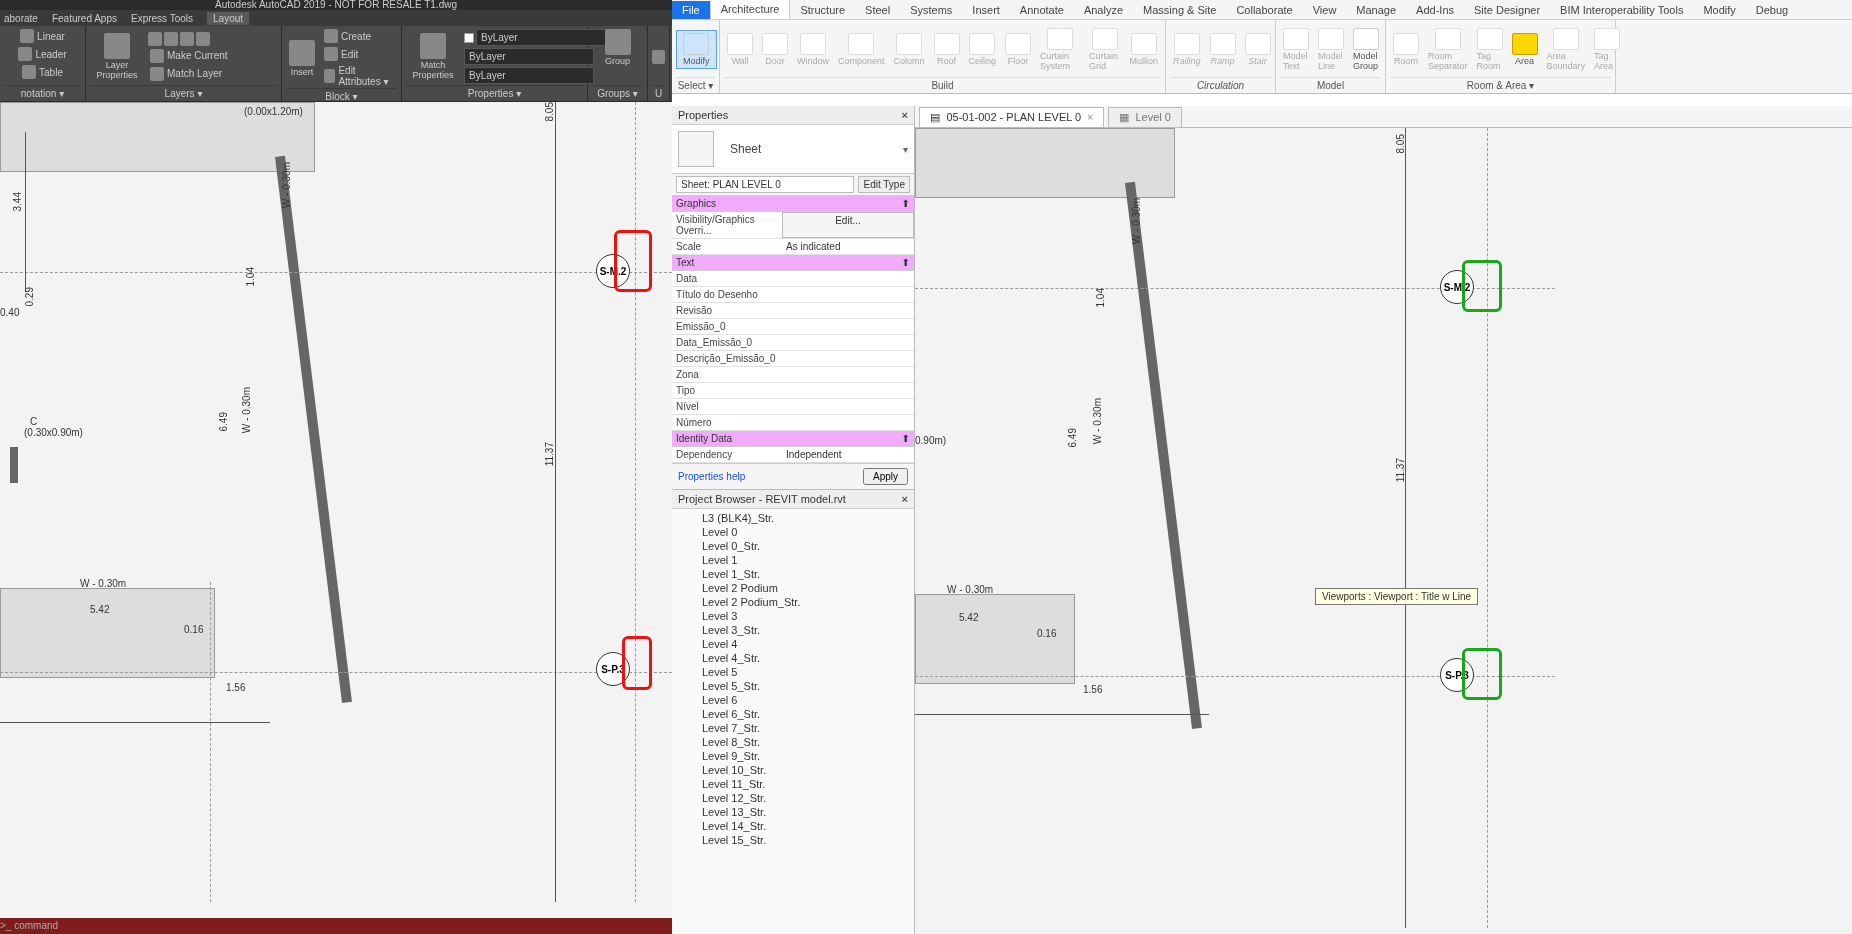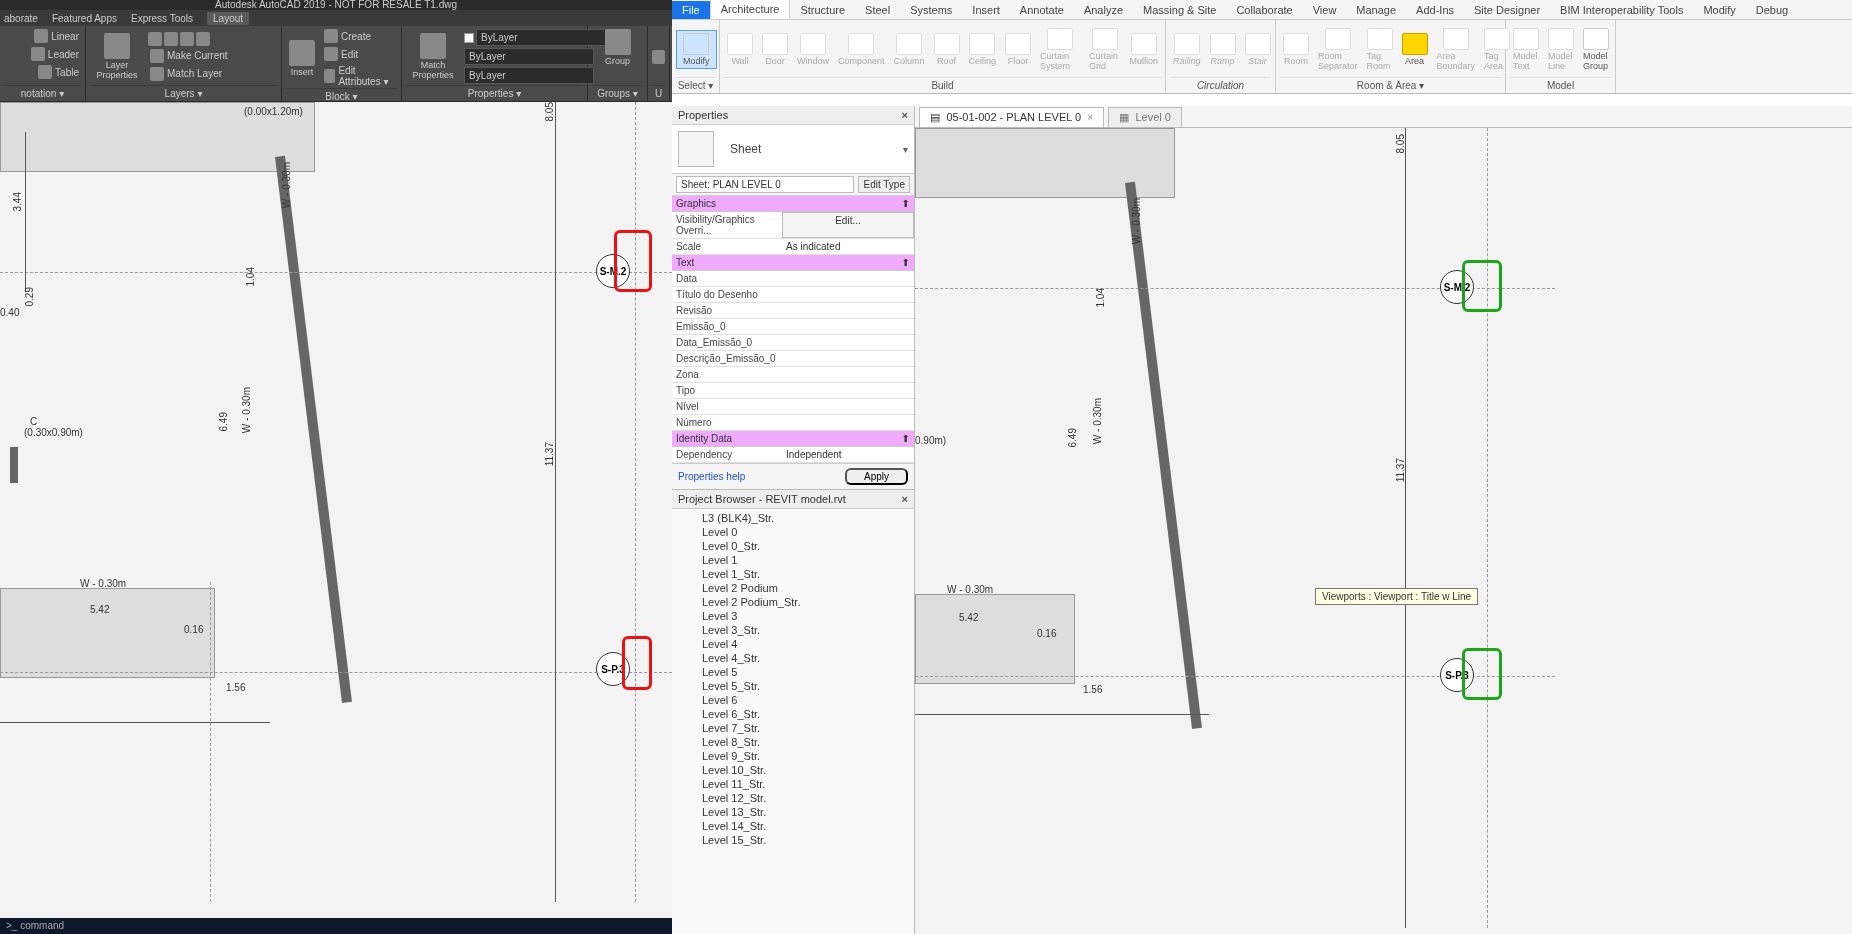--- a/index.html
+++ b/index.html
@@ -16,21 +16,21 @@
 .ac-panel-body { flex: 1; display: flex; align-items: center; gap: 4px; }
 .ac-panel-title { font-size: 10px; color: #ccc; text-align: center; padding: 2px 0; border-top: 1px solid #3a3a3a; }
 .ac-btn { display: flex; flex-direction: column; align-items: center; gap: 1px; color: #ccc; font-size: 9px; cursor: pointer; padding: 1px 3px; }
 .ac-btn-row { display: flex; align-items: center; gap: 3px; color: #ccc; font-size: 10px; cursor: pointer; padding: 1px 2px; }
 .ac-icon { width: 14px; height: 14px; background: #888; border-radius: 2px; display:inline-block; }
 .ac-icon-lg { width: 26px; height: 26px; background: #888; border-radius: 2px; }
 .ac-swatch { width: 10px; height: 10px; background: #fff; border: 1px solid #999; display:inline-block; }
 .ac-combo { background: #2b2b2b; color: #ccc; font-size: 10px; padding: 2px 4px; width: 130px; border: 1px solid #555; }
 
 .ac-canvas { position: absolute; top: 102px; left: 0; right: 0; bottom: 16px; background: #f3f3f3; overflow: hidden; }
-.ac-cmdline { position: absolute; bottom: 0; left: 0; right: 0; height: 16px; background: #0f172a; color: #aaa; font-size: 10px; padding-left: 6px; line-height: 16px; }
+.ac-cmdline { position: absolute; bottom: 0; left: 0; right: 0; height: 16px; background: #7f1d1d; color: #aaa; font-size: 10px; line-height: 16px; }
 
 
 .grid-h { position:absolute; height:0; border-top:1px dashed #999; }
 .grid-v { position:absolute; width:0; border-left:1px dashed #999; }
 .wall { position:absolute; background:#666; }
 .thin-line { position:absolute; background:#555; }
 .slab { position:absolute; background:#ddd; border:1px solid #999; }
 .dim-txt { position:absolute; font-size:10px; color:#333; }
 .dim-txt-v { writing-mode: vertical-rl; transform: rotate(180deg); }
 .grid-bubble { position:absolute; width:34px; height:34px; border:1px solid #333; border-radius:50%; background:#fff; display:flex; align-items:center; justify-content:center; font-size:10px; font-weight:bold; }
@@ -68,21 +68,21 @@
 .rv-instancebar { display:flex; align-items:center; gap:4px; padding:2px 4px; background:#f5f5f5; border-bottom:1px solid #ccc; }
 .rv-instancebar .combo { flex:1; background:#fff; border:1px solid #bbb; font-size:10px; padding:2px 4px; }
 .rv-instancebar .edittype { font-size:10px; color:#333; cursor:pointer; padding:2px 4px; border:1px solid #bbb; background:#eee; }
 .rv-prop-group { background:#f0abfc; font-size:10px; padding:2px 4px; border-bottom:1px solid #ccc; display:flex; justify-content:space-between; }
 .rv-prop-row { display:flex; border-bottom:1px solid #e0e0e0; font-size:10px; background:#fff; }
 .rv-prop-row .k { width:110px; padding:2px 4px; color:#444; }
 .rv-prop-row .v { flex:1; padding:2px 4px; color:#333; background:#fff; }
 .rv-prop-row .v.btn { text-align:center; border:1px solid #bbb; background:#f5f5f5; cursor:pointer; }
 .rv-prop-footer { display:flex; justify-content:space-between; align-items:center; padding:4px 6px; background:#f5f5f5; border-top:1px solid #ccc; }
 .rv-prop-footer a { color:#1a4fd6; font-size:10px; cursor:pointer; }
-.rv-prop-footer button { font-size:10px; padding:1px 17px;border-radius:6px; }
+.rv-prop-footer button { font-size:10px; padding:1px 8px; }
 
 .rv-browser { flex:1; overflow:hidden; border-top:1px solid #bbb; }
 .rv-tree { padding:2px 0 2px 30px; font-size:11px; color:#333; }
 .rv-tree div { padding:1px 0; cursor:pointer; white-space:nowrap; }
 
 .rv-viewarea { flex:1; position:relative; background:#fff; }
 .rv-viewtabs { height:22px; border-bottom:1px solid #bbb; display:flex; align-items:center; background:#f5f5f5; font-size:11px; }
 .rv-viewtab { padding:3px 10px; border:1px solid #bbb; border-bottom:none; margin-left:4px; background:#fff; display:flex; gap:6px; align-items:center; cursor:pointer; color:#333; }
 .rv-viewtab.inactive { background:#eee; color:#777; }
 .rv-viewtab .tabx { font-size:10px; color:#888; cursor:pointer; }
@@ -98,21 +98,21 @@
   <div class="ac-menubar">
     <span>aborate</span>
     <span>Featured Apps</span>
     <span>Express Tools</span>
     <span class="active">Layout</span>
   </div>
 
   <div class="ac-ribbon">
 
     <div class="ac-panel" style="width:86px;">
-      <div class="ac-panel-body" style="flex-direction:column; align-items:flex-end; gap:2px;">
+      <div class="ac-panel-body" style="flex-direction:column; align-items:center; gap:2px;">
         <div class="ac-btn-row">
             <span class="ac-icon"></span>
             <span>Linear</span>
           </div>
         <div class="ac-btn-row">
             <span class="ac-icon"></span>
             <span>Leader</span>
           </div>
         <div class="ac-btn-row">
             <span class="ac-icon"></span>
@@ -346,20 +346,37 @@
             <div class="ric"></div>
             <span>Ramp</span>
           </div>
         <div class="rv-rbtn dis">
             <div class="ric"></div>
             <span>Stair</span>
           </div>
       </div>
       <div class="rv-panel-title">Circulation</div>
     </div>
+    <div class="rv-panel" style="width:110px;">
+      <div class="rv-panel-body">
+        <div class="rv-rbtn dis">
+            <div class="ric"></div>
+            <span>Model Text</span>
+          </div>
+        <div class="rv-rbtn dis">
+            <div class="ric"></div>
+            <span>Model Line</span>
+          </div>
+        <div class="rv-rbtn">
+            <div class="ric"></div>
+            <span>Model Group</span>
+          </div>
+      </div>
+      <div class="rv-panel-title">Model</div>
+    </div>
     <div class="rv-panel" style="width:230px;">
       <div class="rv-panel-body">
         <div class="rv-rbtn dis">
             <div class="ric"></div>
             <span>Room</span>
           </div>
         <div class="rv-rbtn dis">
             <div class="ric"></div>
             <span>Room Separator</span>
           </div>
@@ -374,37 +391,20 @@
         <div class="rv-rbtn dis">
             <div class="ric"></div>
             <span>Area Boundary</span>
           </div>
         <div class="rv-rbtn dis">
             <div class="ric"></div>
             <span>Tag Area</span>
           </div>
       </div>
       <div class="rv-panel-title">Room &amp; Area ▾</div>
-    </div>
-    <div class="rv-panel" style="width:110px;">
-      <div class="rv-panel-body">
-        <div class="rv-rbtn dis">
-            <div class="ric"></div>
-            <span>Model Text</span>
-          </div>
-        <div class="rv-rbtn dis">
-            <div class="ric"></div>
-            <span>Model Line</span>
-          </div>
-        <div class="rv-rbtn">
-            <div class="ric"></div>
-            <span>Model Group</span>
-          </div>
-      </div>
-      <div class="rv-panel-title">Model</div>
     </div>
   </div>
 
   <div class="rv-middle">
 
     <div class="rv-sidebar">
 
       <div class="rv-props">
         <div class="rv-pane-hdr">
           <span>Properties</span>

